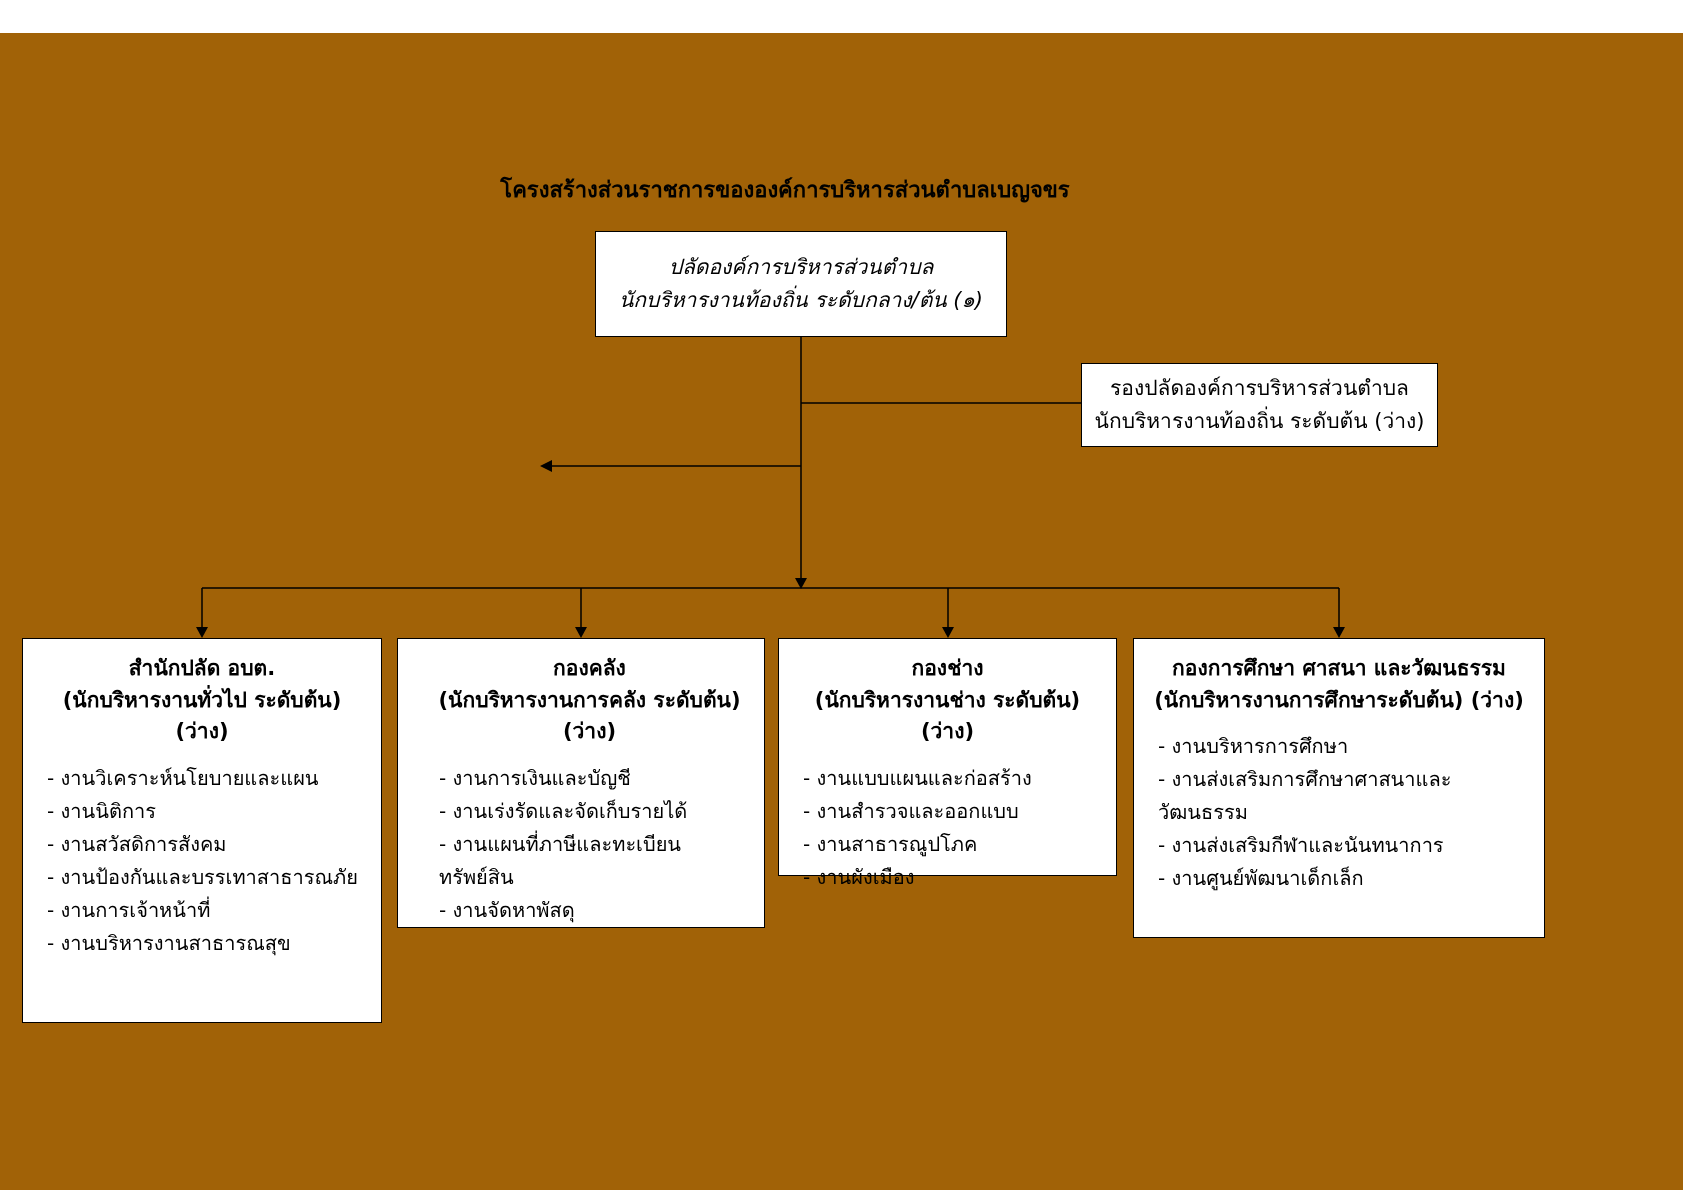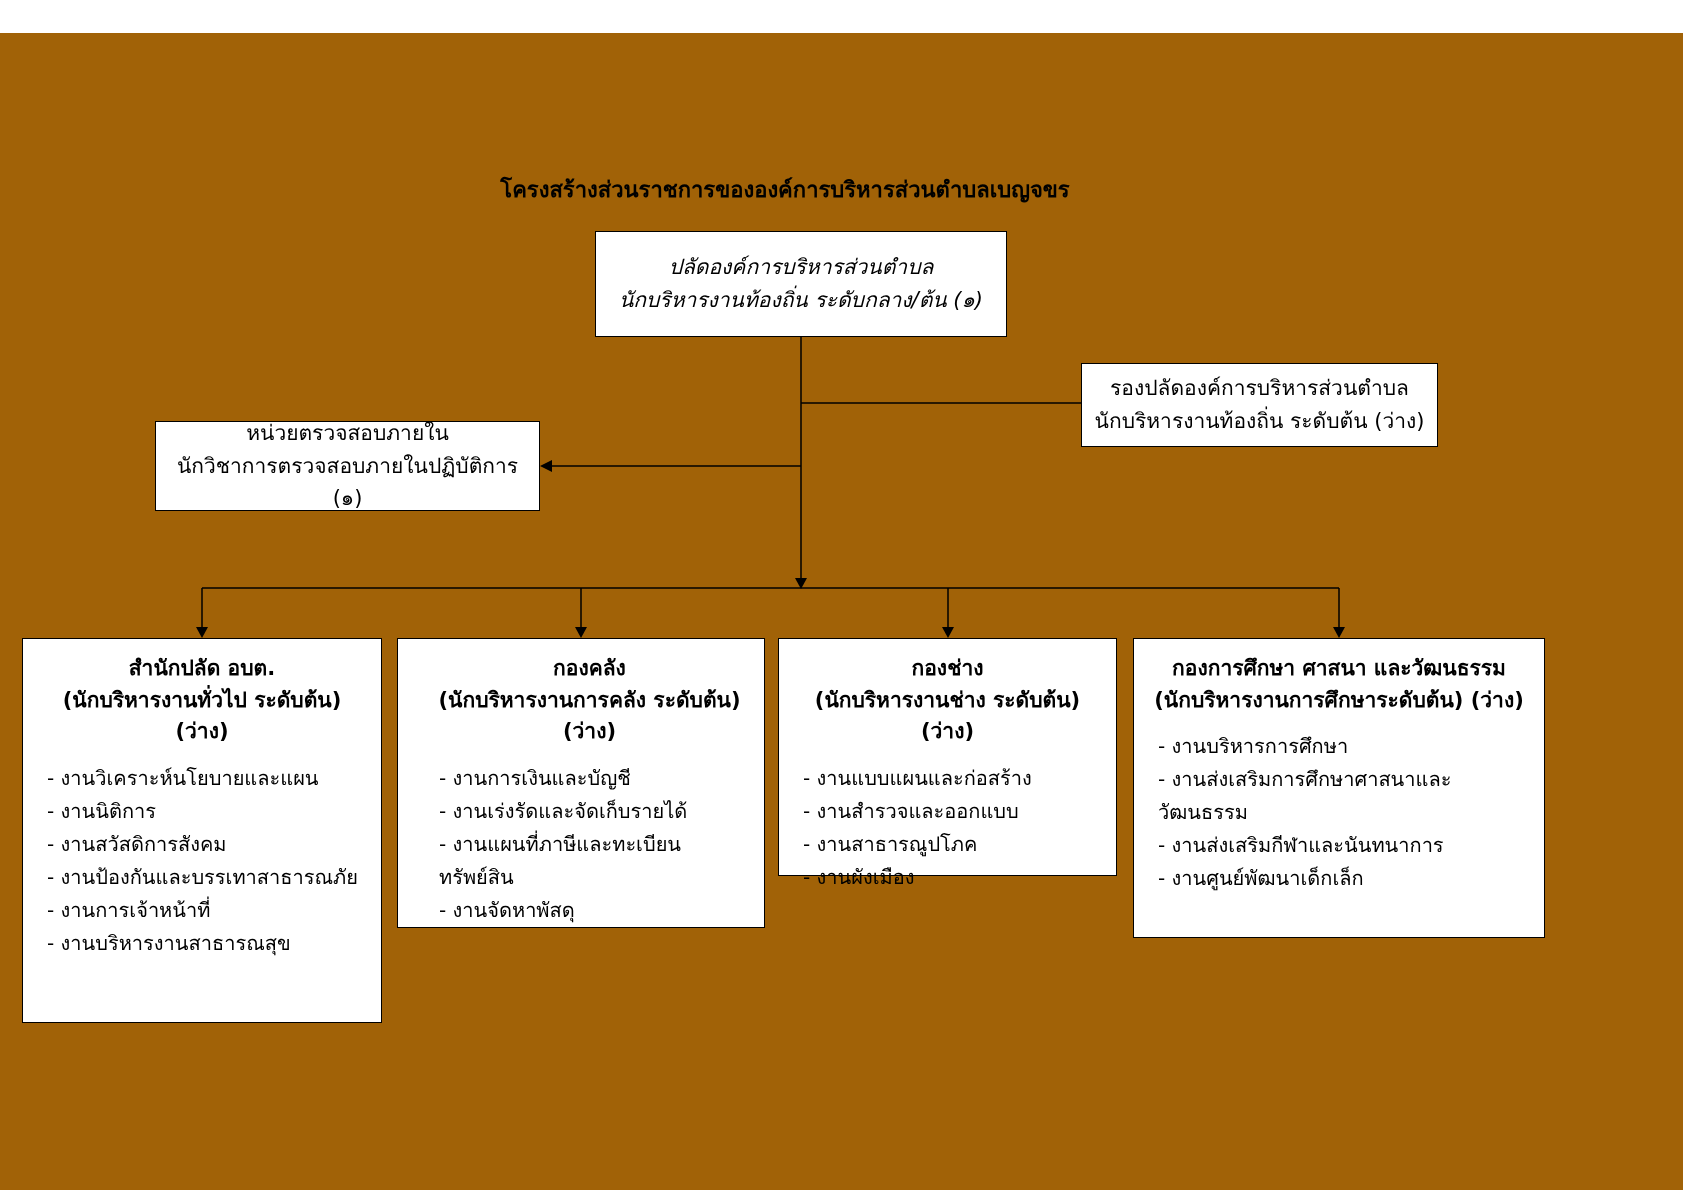--- a/index.html
+++ b/index.html
@@ -112,24 +112,20 @@
   <div class="box node box-chief">
     <div>ปลัดองค์การบริหารส่วนตำบล</div>
     <div>นักบริหารงานท้องถิ่น ระดับกลาง/ต้น (๑)</div>
   </div>
 
   <div class="box node box-deputy">
     <div>รองปลัดองค์การบริหารส่วนตำบล</div>
     <div>นักบริหารงานท้องถิ่น ระดับต้น (ว่าง)</div>
   </div>
 
-  <div class="box node box-audit">
-    <div>หน่วยตรวจสอบภายใน</div>
-    <div>นักวิชาการตรวจสอบภายในปฏิบัติการ (๑)</div>
-  </div>
 
   <div class="box dept dept-0">
     <div class="dept-head">
       <div class="dept-name">สำนักปลัด อบต.</div>
       <div class="dept-sub">(นักบริหารงานทั่วไป ระดับต้น) (ว่าง)</div>
     </div>
     <ul class="dept-items">
         <li>งานวิเคราะห์นโยบายและแผน</li>
         <li>งานนิติการ</li>
         <li>งานสวัสดิการสังคม</li>

